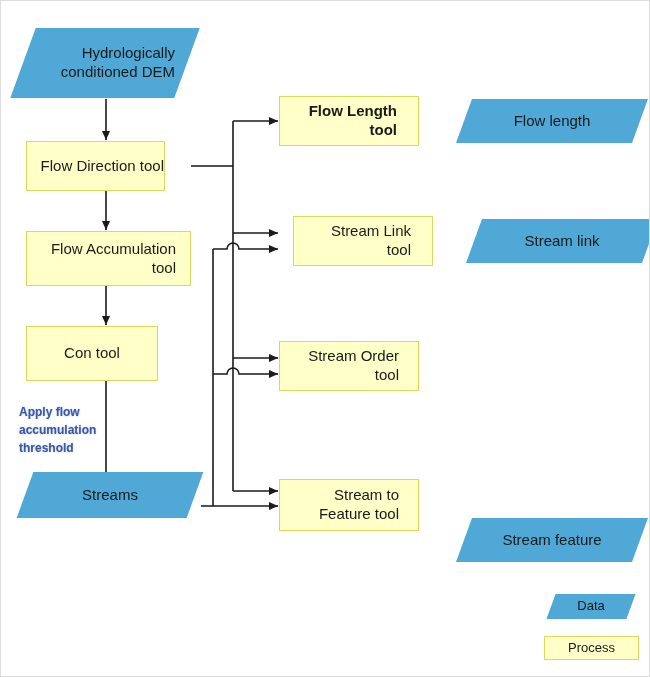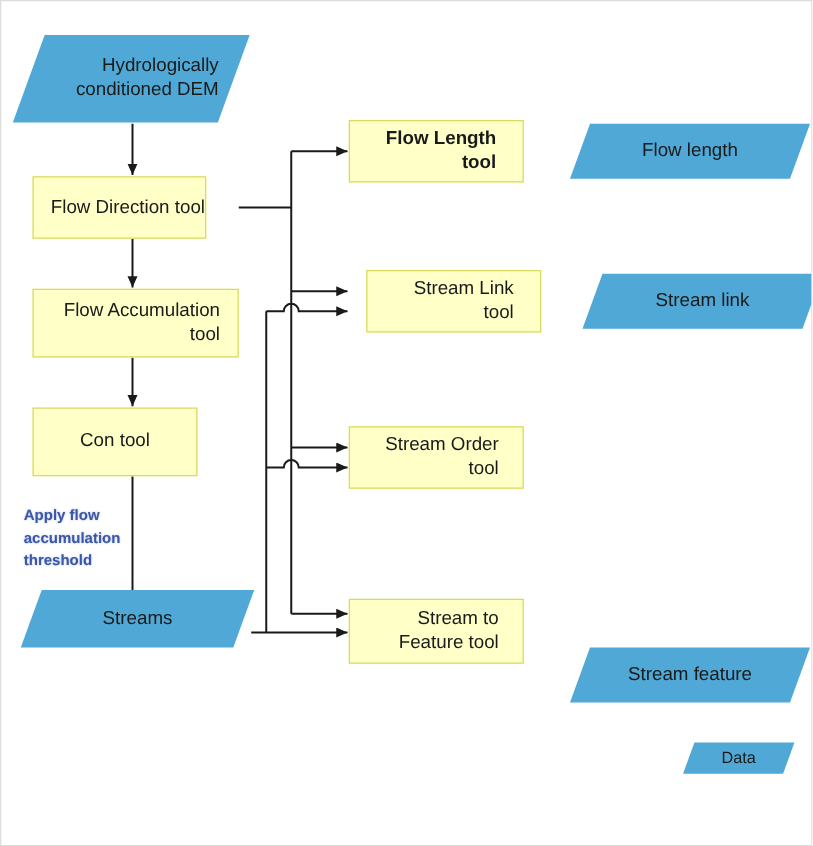--- a/index.html
+++ b/index.html
@@ -117,14 +117,17 @@
   <div class="node" style="left:453px;top:481px;width:196px;height:44px;margin-top:36px;">
     <div class="para-bg"></div>
     <div class="label">Stream feature</div>
   </div>
 
   <div class="node legend" style="left:540px;top:593px;width:100px;height:25px;">
     <div class="para-bg"></div>
     <div class="label">Data</div>
   </div>
 
+  <div class="node legend process-shape" style="left:543px;top:635px;width:95px;height:24px;">
+    <div class="label">Process</div>
+  </div>
 
 </div>
 
 </body></html>

